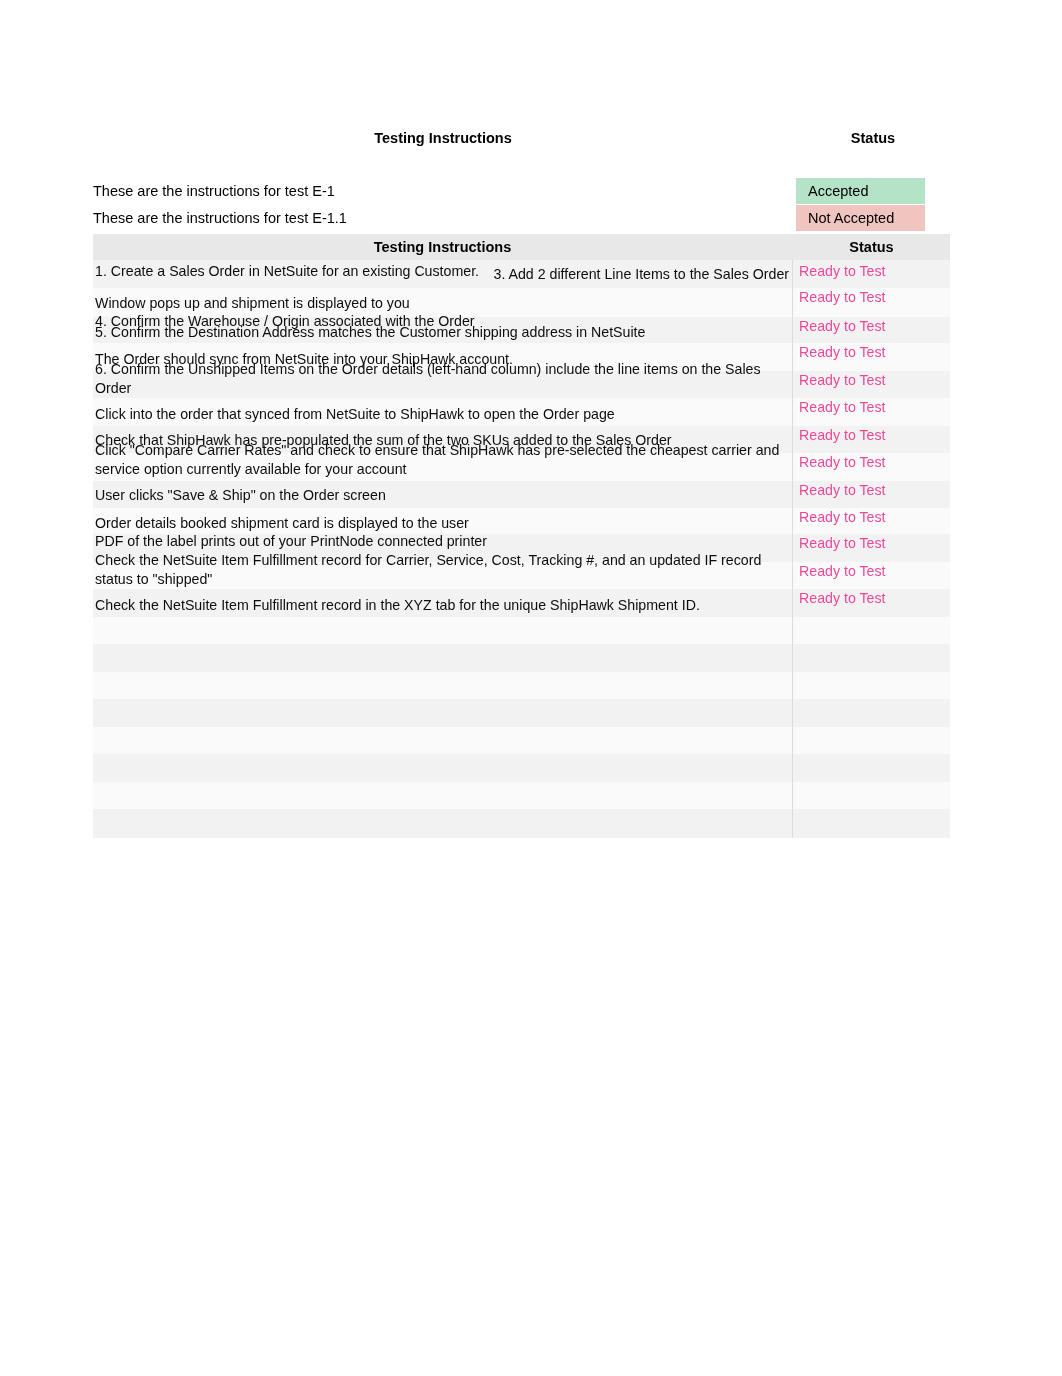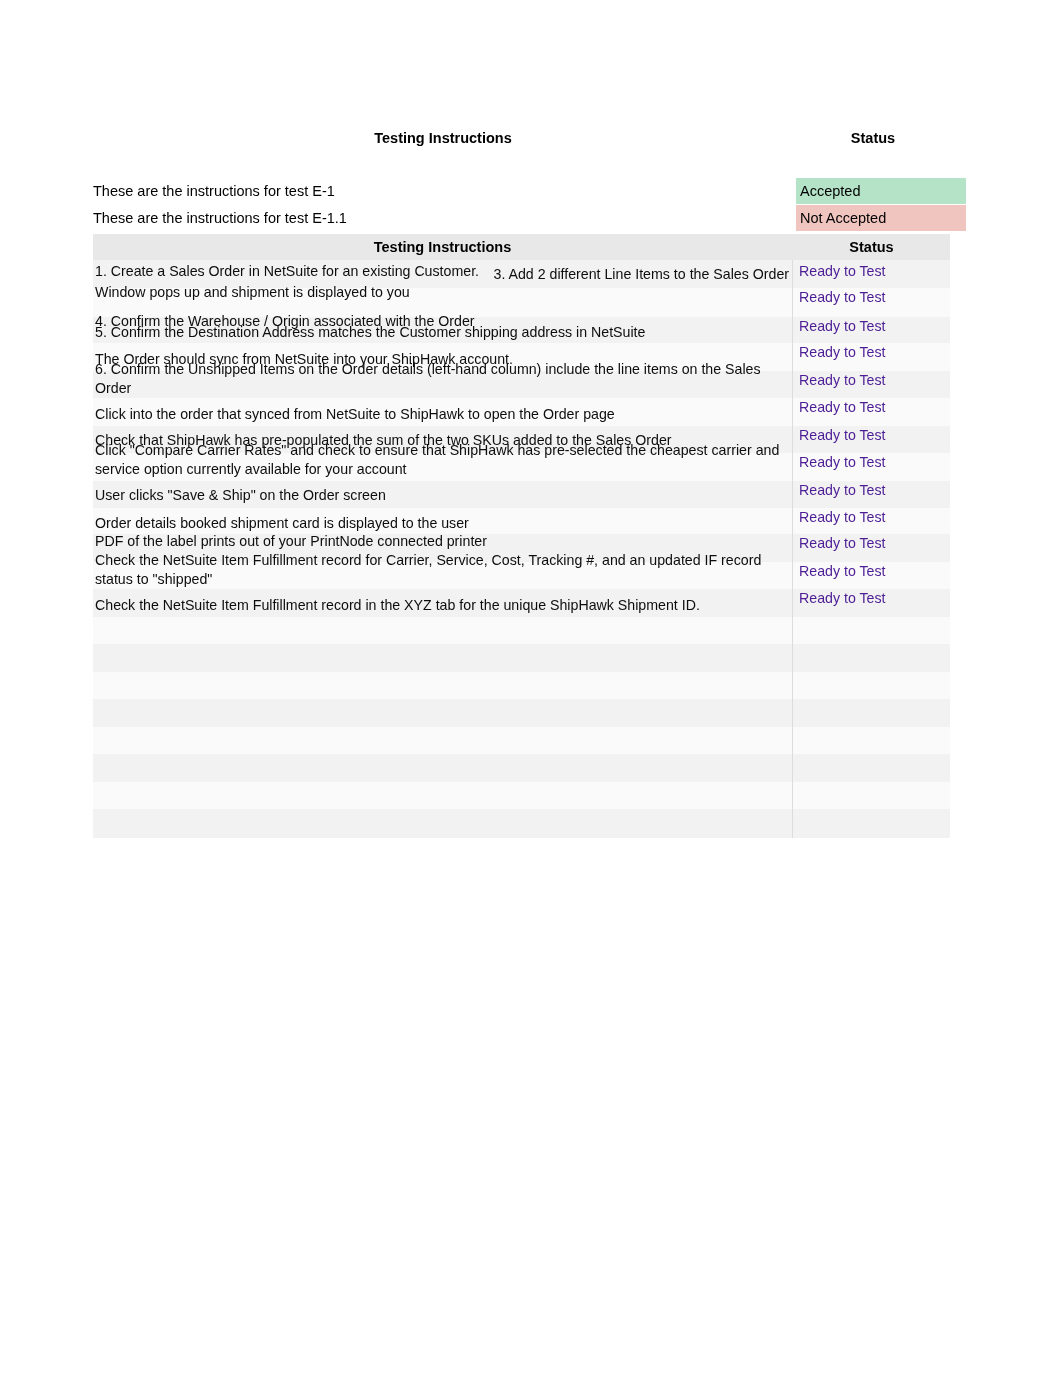--- a/index.html
+++ b/index.html
@@ -57,25 +57,25 @@
     top: 0;
     width: 700px;
     font-size: 14.5px;
     line-height: 26px;
     white-space: nowrap;
   }
   .tt-status {
     position: absolute;
     left: 703px;
     top: 0;
-    width: 170px;
+    width: 129px;
     height: 26px;
     font-size: 14.5px;
     line-height: 26px;
-    padding-left: 4px;
+    padding-left: 12px;
     box-sizing: border-box;
   }
   .st-accepted { background: #b4e3c8; }
   .st-not-accepted { background: #f1c5bf; }
 
   
   .main-table {
     position: absolute;
     left: 93px;
     top: 234px;
@@ -141,21 +141,21 @@
     font-size: 14.2px;
     line-height: 18.5px;
     color: #0d0d0d;
   }
   .status-cell {
     position: absolute;
     left: 706px;
     width: 150px;
     font-size: 14.2px;
     line-height: 18.5px;
-    color: #4c1d95;
+    color: #ec4899;
   }
 </style>
 </head>
 <body>
 
 <div class="top-table">
   <div class="tt-header">
     <div class="tt-header-instructions">Testing Instructions</div>
     <div class="tt-header-status">Status</div>
   </div>
@@ -199,21 +199,21 @@
 
   <div class="mt-divider"></div>
 
   <div class="mt-header">
     <div class="mt-header-instructions">Testing Instructions</div>
     <div class="mt-header-status">Status</div>
   </div>
 
   <div class="instr-cell" style="top:28px;">1. Create a Sales Order in NetSuite for an existing Customer.</div>
   <div class="instr-cell" style="top:31px;text-align:right;">3. Add 2 different Line Items to the Sales Order</div>
-  <div class="instr-cell" style="top:49px;">Window pops up and shipment is displayed to you</div>
+  <div class="instr-cell" style="top:60px;">Window pops up and shipment is displayed to you</div>
   <div class="instr-cell" style="top:78px;">4. Confirm the Warehouse / Origin associated with the Order</div>
   <div class="instr-cell" style="top:89px;">5. Confirm the Destination Address matches the Customer shipping address in NetSuite</div>
   <div class="instr-cell" style="top:116px;">The Order should sync from NetSuite into your ShipHawk account.</div>
   <div class="instr-cell" style="top:126px;">6. Confirm the Unshipped Items on the Order details (left-hand column) include the line items on the Sales Order</div>
   <div class="instr-cell" style="top:171px;">Click into the order that synced from NetSuite to ShipHawk to open the Order page</div>
   <div class="instr-cell" style="top:197px;">Check that ShipHawk has pre-populated the sum of the two SKUs added to the Sales Order</div>
   <div class="instr-cell" style="top:207px;">Click "Compare Carrier Rates" and check to ensure that ShipHawk has pre-selected the cheapest carrier and service option currently available for your account</div>
   <div class="instr-cell" style="top:252px;">User clicks "Save &amp; Ship" on the Order screen</div>
   <div class="instr-cell" style="top:280px;">Order details booked shipment card is displayed to the user</div>
   <div class="instr-cell" style="top:298px;">PDF of the label prints out of your PrintNode connected printer</div>

